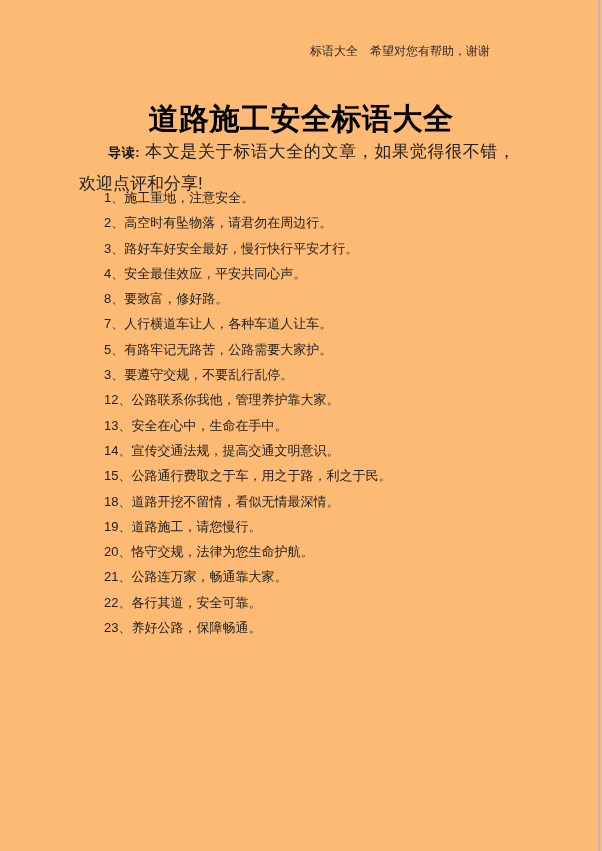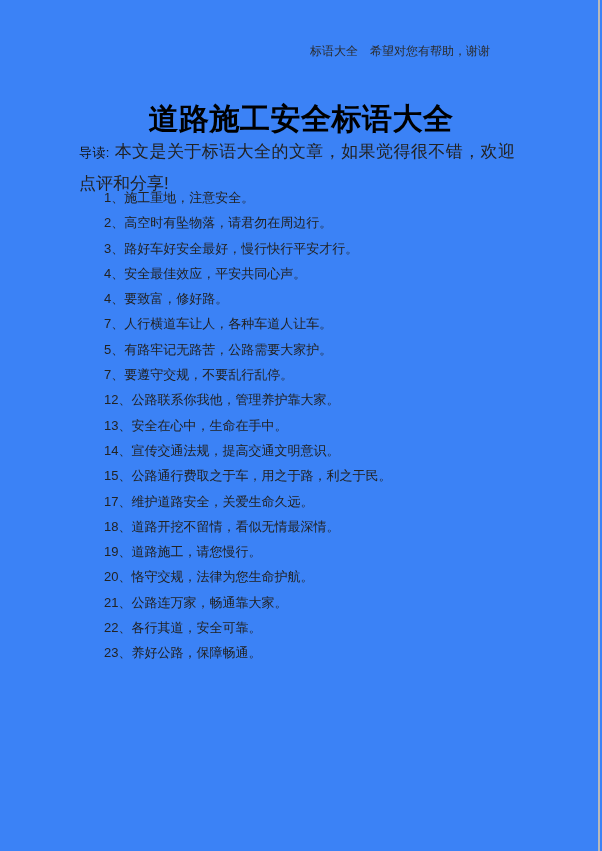--- a/index.html
+++ b/index.html
@@ -4,21 +4,21 @@
 <style>
   html, body {
     margin: 0;
     padding: 0;
     background: #ffffff;
   }
   .page {
     position: relative;
     width: 602px;
     height: 851px;
-    background: #3b82f6;
+    background: #fdba74;
     font-family: "Liberation Sans", "DejaVu Sans", sans-serif;
     overflow: hidden;
   }
   .edge-line {
     position: absolute;
     top: 0;
     right: 2px;
     width: 2px;
     height: 100%;
     background: #b9b9b9;
@@ -48,23 +48,24 @@
     position: absolute;
     top: 119px;
     left: 79px;
     width: 436px;
     font-size: 17px;
     line-height: 31px;
     color: #222222;
     text-align: justify;
   }
   .intro-label {
-    font-weight: 400;
+    font-weight: 700;
     font-size: 13px;
     color: #111111;
+    margin-left: 29px;
   }
   .slogan-list {
     position: absolute;
     top: 185px;
     left: 104px;
     width: 480px;
   }
   .slogan-item {
     font-size: 13px;
     line-height: 25.3px;
@@ -83,29 +84,28 @@
 
   <h1 class="page-title">道路施工安全标语大全</h1>
 
   <p class="intro"><span class="intro-label">导读:</span> <span>本文是关于标语大全的文章，如果觉得很不错，欢迎点评和分享!</span></p>
 
   <div class="slogan-list">
       <div class="slogan-item">1、施工重地，注意安全。</div>
       <div class="slogan-item">2、高空时有坠物落，请君勿在周边行。</div>
       <div class="slogan-item">3、路好车好安全最好，慢行快行平安才行。</div>
       <div class="slogan-item">4、安全最佳效应，平安共同心声。</div>
-      <div class="slogan-item">4、要致富，修好路。</div>
+      <div class="slogan-item">8、要致富，修好路。</div>
       <div class="slogan-item">7、人行横道车让人，各种车道人让车。</div>
       <div class="slogan-item">5、有路牢记无路苦，公路需要大家护。</div>
-      <div class="slogan-item">7、要遵守交规，不要乱行乱停。</div>
+      <div class="slogan-item">3、要遵守交规，不要乱行乱停。</div>
       <div class="slogan-item">12、公路联系你我他，管理养护靠大家。</div>
       <div class="slogan-item">13、安全在心中，生命在手中。</div>
       <div class="slogan-item">14、宣传交通法规，提高交通文明意识。</div>
       <div class="slogan-item">15、公路通行费取之于车，用之于路，利之于民。</div>
-      <div class="slogan-item">17、维护道路安全，关爱生命久远。</div>
       <div class="slogan-item">18、道路开挖不留情，看似无情最深情。</div>
       <div class="slogan-item">19、道路施工，请您慢行。</div>
       <div class="slogan-item">20、恪守交规，法律为您生命护航。</div>
       <div class="slogan-item">21、公路连万家，畅通靠大家。</div>
       <div class="slogan-item">22、各行其道，安全可靠。</div>
       <div class="slogan-item">23、养好公路，保障畅通。</div>
     </div>
 </div>
 
 </body></html>

